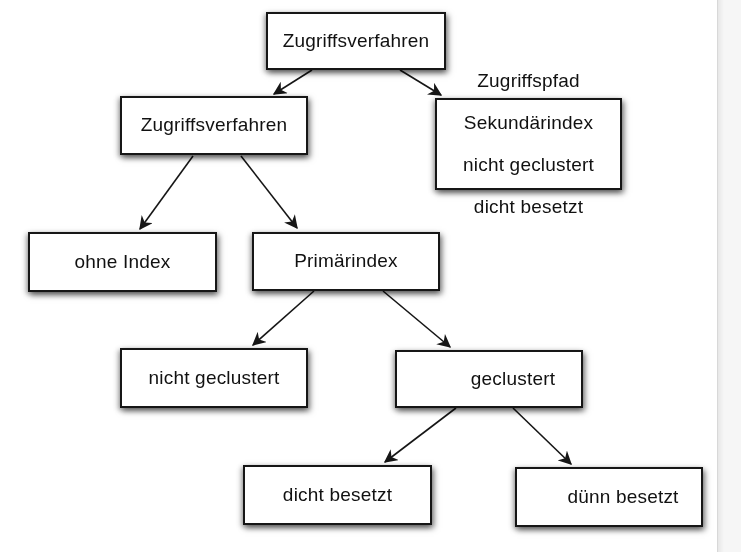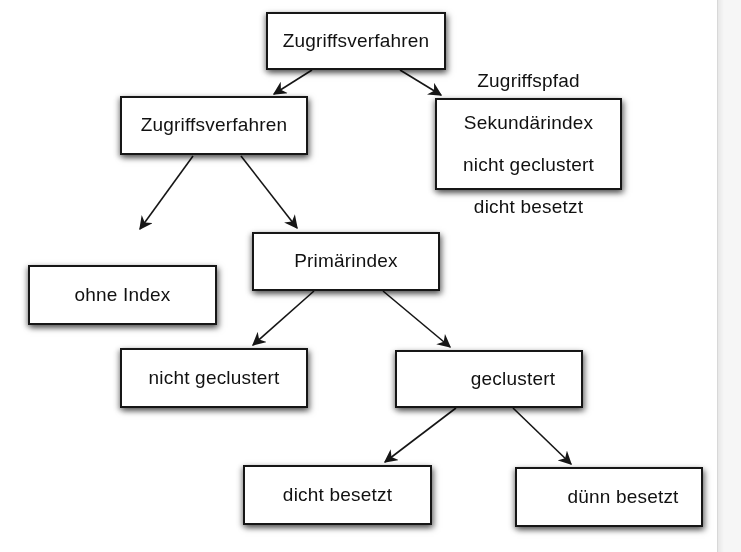--- a/index.html
+++ b/index.html
@@ -39,21 +39,21 @@
     line-height: 26px;
     padding: 2px 0;
   }
   .node.multi .ln { display: block; }
   .node.multi .ln.it { }
 
   
   #n-zugriffsverfahren { left: 266px; top: 12px;  width: 180px; height: 58px; }
   #n-dateiorganisation { left: 120px; top: 96px;  width: 188px; height: 59px; }
   #n-zugriffspfad      { left: 435px; top: 98px;  width: 187px; height: 92px; gap: 16px; }
-  #n-ohne-index        { left: 28px;  top: 232px; width: 189px; height: 60px; margin-top: 33px; }
+  #n-ohne-index        { left: 28px;  top: 232px; width: 189px; height: 60px; }
   #n-primaerindex      { left: 252px; top: 232px; width: 188px; height: 59px; }
   #n-nicht-geclustert  { left: 120px; top: 348px; width: 188px; height: 60px; }
   #n-geclustert        { left: 395px; top: 350px; width: 188px; height: 58px; padding-left: 48px; }
   #n-dicht-besetzt     { left: 243px; top: 465px; width: 189px; height: 60px; }
   #n-duenn-besetzt     { left: 515px; top: 467px; width: 188px; height: 60px; padding-left: 28px; }
 
   .side-band {
     position: absolute;
     z-index: 3;
     top: 0;

